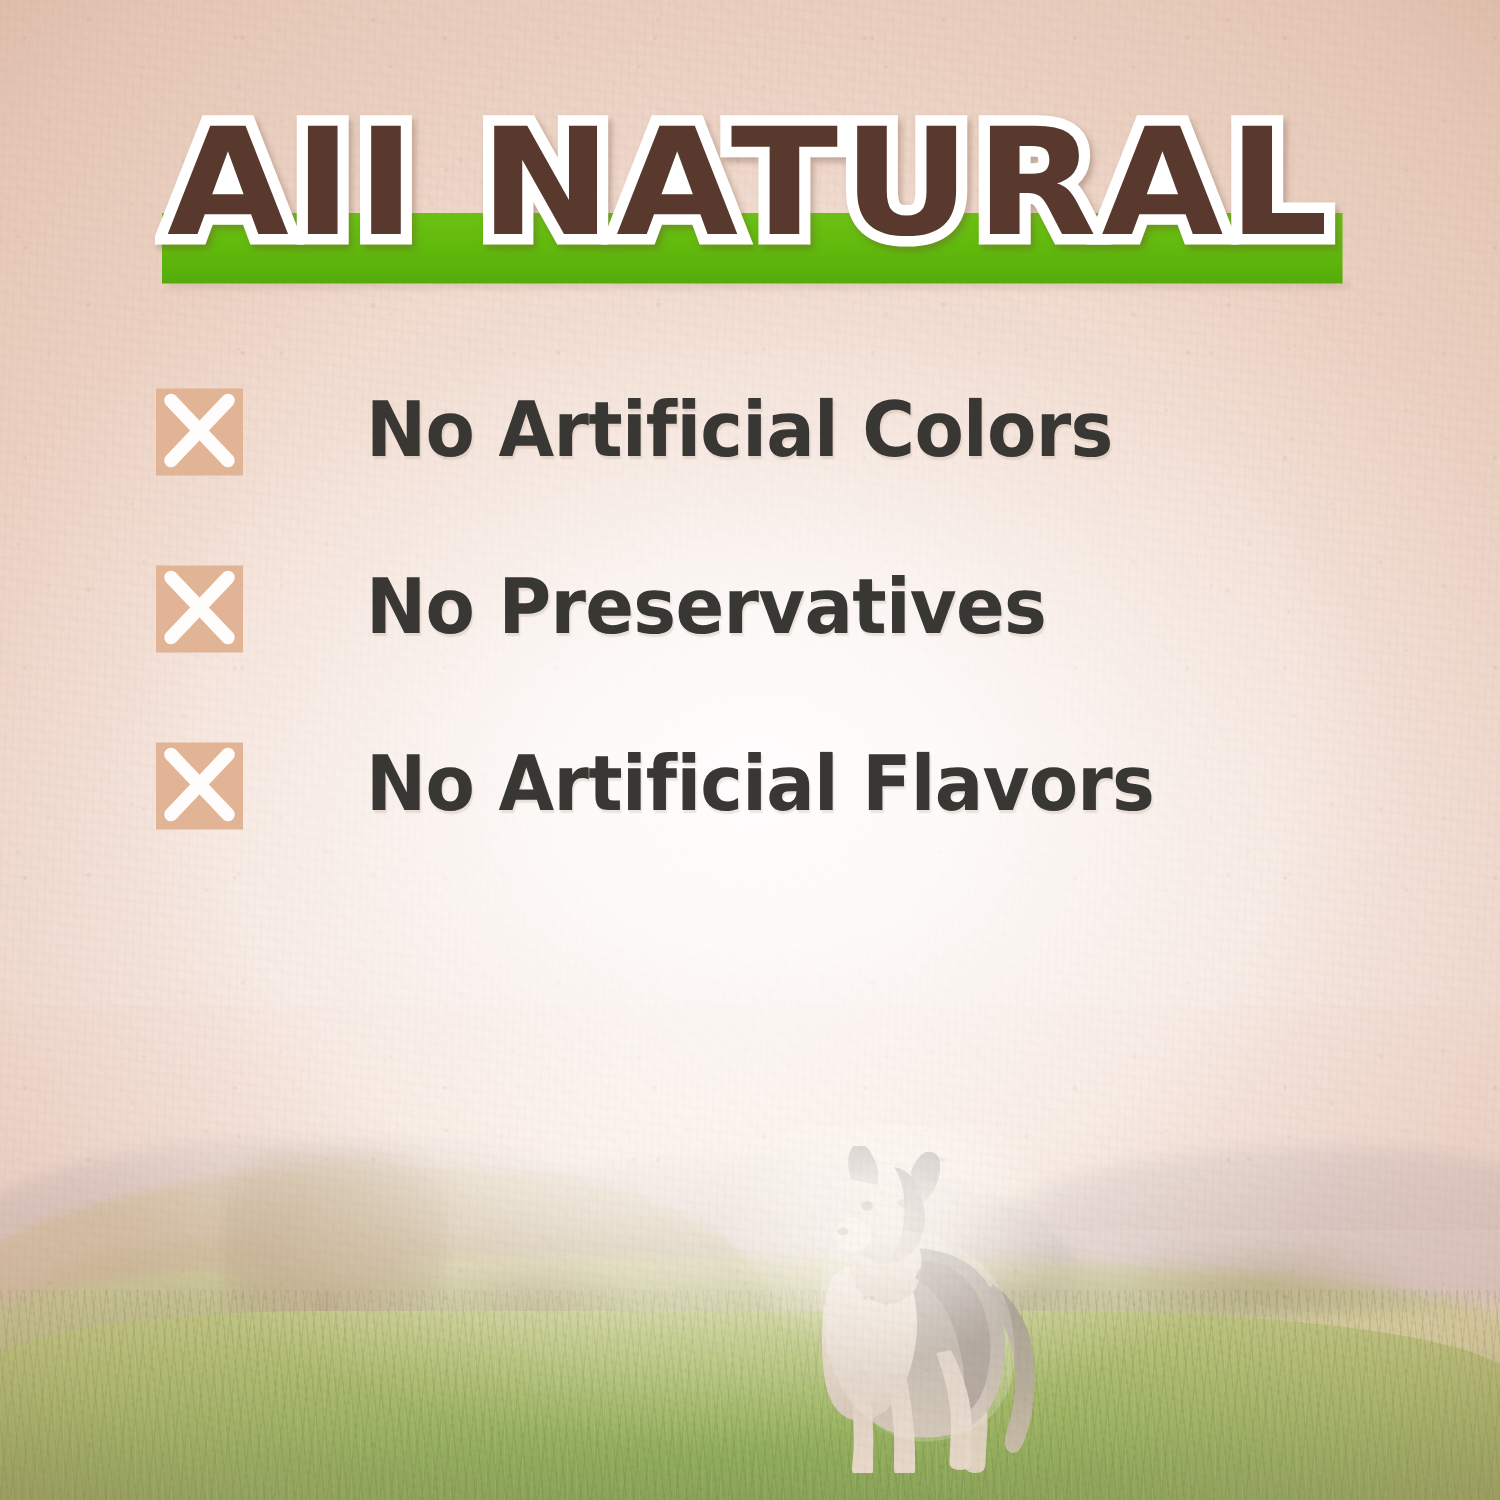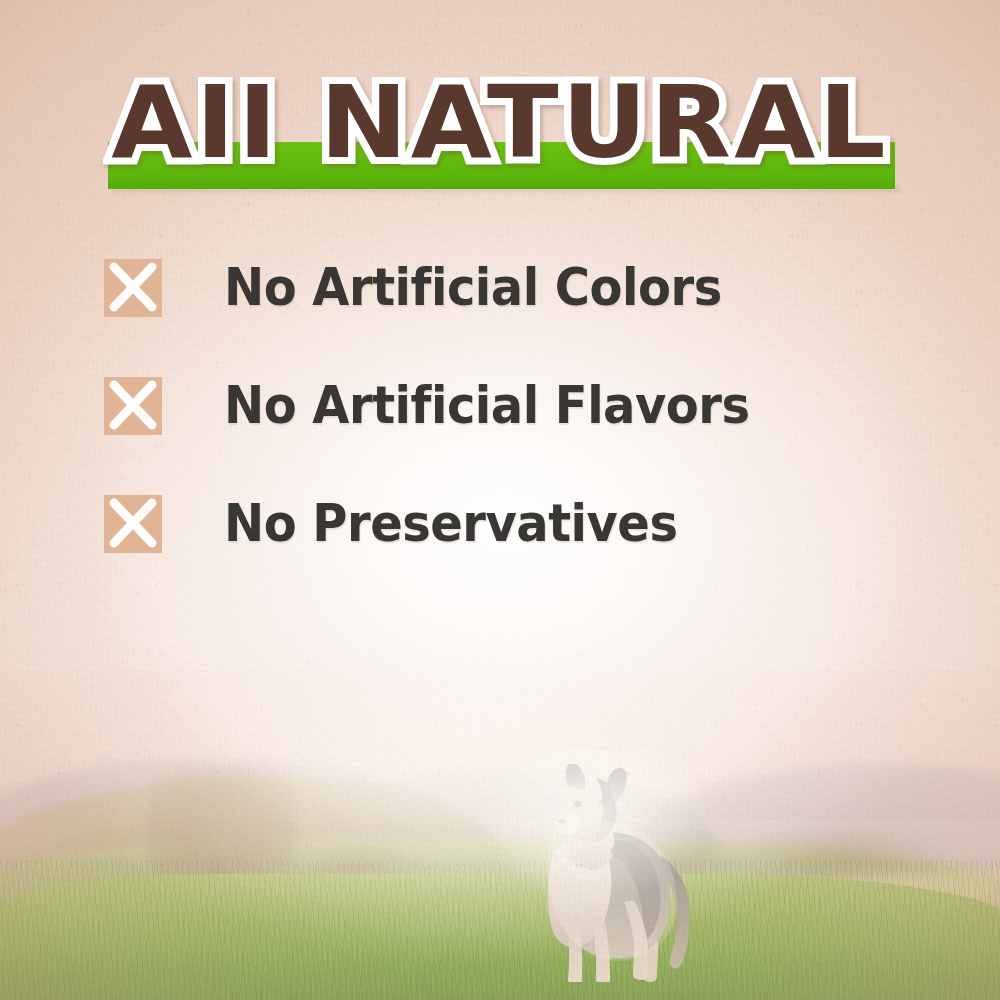--- a/index.html
+++ b/index.html
@@ -196,21 +196,21 @@
     paint-order:stroke fill;
     transform:scaleX(1.06);
     filter:drop-shadow(2px 3px 2px rgba(110,78,58,.35));
   }
 
   
   .claims{
     position:absolute;left:104px;top:258px;width:820px;
   }
   .claim{
-    position:relative;display:flex;align-items:center;height:60px;margin-bottom:58px;
+    position:relative;display:flex;align-items:center;height:60px;margin-bottom:58px;gap:20px;
   }
   .cbox{
     position:relative;width:58px;height:58px;flex:0 0 58px;
     background:#e0b495;
   }
   .cbox svg{position:absolute;inset:0;width:58px;height:58px;}
   .claim-label{
     margin-left:62px;
     font-family:"DejaVu Sans", sans-serif;
     font-weight:700;
@@ -329,29 +329,29 @@
       <div class="claim-label">No Artificial Colors</div>
     </div>
 
     <div class="claim">
       <div class="cbox">
         <svg viewBox="0 0 58 58" xmlns="http://www.w3.org/2000/svg">
           <path d="M10 8 L48 48" stroke="#fffdfb" stroke-width="9" stroke-linecap="round"></path>
           <path d="M48 8 L10 48" stroke="#fffdfb" stroke-width="9" stroke-linecap="round"></path>
         </svg>
       </div>
-      <div class="claim-label">No Artificial Flavors</div>
+      <div class="claim-label">No Preservatives</div>
     </div>
 
     <div class="claim">
       <div class="cbox">
         <svg viewBox="0 0 58 58" xmlns="http://www.w3.org/2000/svg">
           <path d="M10 8 L48 48" stroke="#fffdfb" stroke-width="9" stroke-linecap="round"></path>
           <path d="M48 8 L10 48" stroke="#fffdfb" stroke-width="9" stroke-linecap="round"></path>
         </svg>
       </div>
-      <div class="claim-label">No Preservatives</div>
+      <div class="claim-label">No Artificial Flavors</div>
     </div>
 
 
   </div>
 
 </div>
 
 </body></html>

